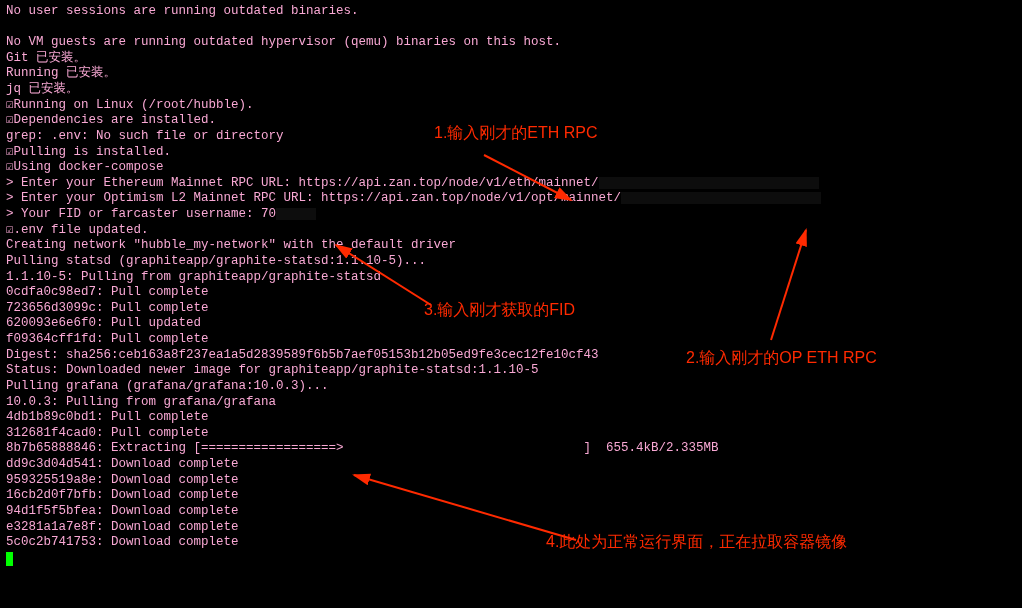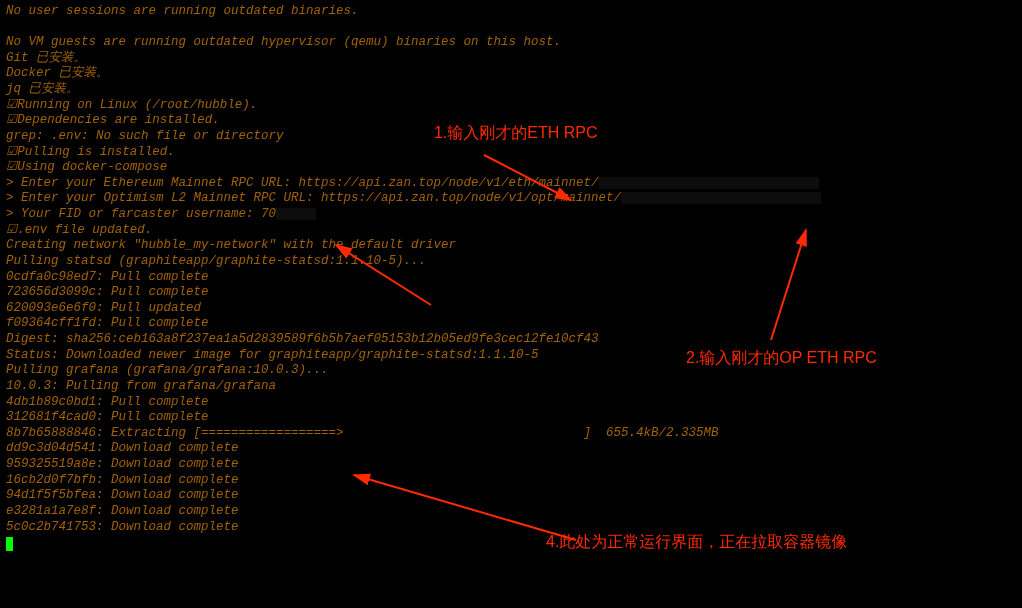--- a/index.html
+++ b/index.html
@@ -8,21 +8,21 @@
     color: #ccc;
     font-family: "Consolas", "Courier New", monospace;
     font-size: 12.5px;
     line-height: 1.25;
     width: 1022px;
     height: 608px;
     overflow: hidden;
     position: relative;
     padding: 4px 6px;
   }
-  .terminal-line { white-space: pre; color: #a16207; font-style: italic; }
+  .terminal-line { white-space: pre; color: #f9a8d4; }
   .blank-line { height: 15.6px; }
   .redact {
     display: inline-block;
     background: #0d0d0d;
     height: 12px;
     vertical-align: middle;
   }
   .cursor {
     display: inline-block;
     width: 7px;
@@ -53,33 +53,34 @@
   .arrow-head { fill: #ff2a00; }
 </style>
 </head>
 <body>
 
 <div class="terminal">
   <div class="terminal-line">No user sessions are running outdated binaries.</div>
   <div class="blank-line"></div>
   <div class="terminal-line">No VM guests are running outdated hypervisor (qemu) binaries on this host.</div>
   <div class="terminal-line">Git 已安装。</div>
-  <div class="terminal-line">Docker 已安装。</div>
+  <div class="terminal-line">Running 已安装。</div>
   <div class="terminal-line">jq 已安装。</div>
   <div class="terminal-line">☑Running on Linux (/root/hubble).</div>
   <div class="terminal-line">☑Dependencies are installed.</div>
   <div class="terminal-line">grep: .env: No such file or directory</div>
   <div class="terminal-line">☑Pulling is installed.</div>
   <div class="terminal-line">☑Using docker-compose</div>
   <div class="terminal-line"><span>&gt; Enter your Ethereum Mainnet RPC URL: https://api.zan.top/node/v1/eth/mainnet/</span><span class="redact" style="width:220px"></span></div>
   <div class="terminal-line"><span>&gt; Enter your Optimism L2 Mainnet RPC URL: https://api.zan.top/node/v1/opt/mainnet/</span><span class="redact" style="width:200px"></span></div>
   <div class="terminal-line"><span>&gt; Your FID or farcaster username: 70</span><span class="redact" style="width:40px"></span></div>
   <div class="terminal-line">☑.env file updated.</div>
   <div class="terminal-line">Creating network "hubble_my-network" with the default driver</div>
   <div class="terminal-line">Pulling statsd (graphiteapp/graphite-statsd:1.1.10-5)...</div>
+  <div class="terminal-line">1.1.10-5: Pulling from graphiteapp/graphite-statsd</div>
   <div class="terminal-line">0cdfa0c98ed7: Pull complete</div>
   <div class="terminal-line">723656d3099c: Pull complete</div>
   <div class="terminal-line">620093e6e6f0: Pull updated</div>
   <div class="terminal-line">f09364cff1fd: Pull complete</div>
   <div class="terminal-line">Digest: sha256:ceb163a8f237ea1a5d2839589f6b5b7aef05153b12b05ed9fe3cec12fe10cf43</div>
   <div class="terminal-line">Status: Downloaded newer image for graphiteapp/graphite-statsd:1.1.10-5</div>
   <div class="terminal-line">Pulling grafana (grafana/grafana:10.0.3)...</div>
   <div class="terminal-line">10.0.3: Pulling from grafana/grafana</div>
   <div class="terminal-line">4db1b89c0bd1: Pull complete</div>
   <div class="terminal-line">312681f4cad0: Pull complete</div>
@@ -104,14 +105,15 @@
     <line x1="468" y1="155" x2="555" y2="200" class="arrow-path" marker-end="url(#ah)"></line>
 
     <line x1="755" y1="340" x2="790" y2="230" class="arrow-path" marker-end="url(#ah)"></line>
 
     <line x1="415" y1="305" x2="320" y2="245" class="arrow-path" marker-end="url(#ah)"></line>
 
     <line x1="560" y1="540" x2="338" y2="475" class="arrow-path" marker-end="url(#ah)"></line>
   </svg>
   <div class="annotation-text" style="left:418px;top:123px">1.输入刚才的ETH RPC</div>
   <div class="annotation-text" style="left:670px;top:348px">2.输入刚才的OP ETH RPC</div>
+  <div class="annotation-text" style="left:408px;top:300px">3.输入刚才获取的FID</div>
   <div class="annotation-text" style="left:530px;top:532px">4.此处为正常运行界面，正在拉取容器镜像</div>
 </div>
 
 </body></html>

